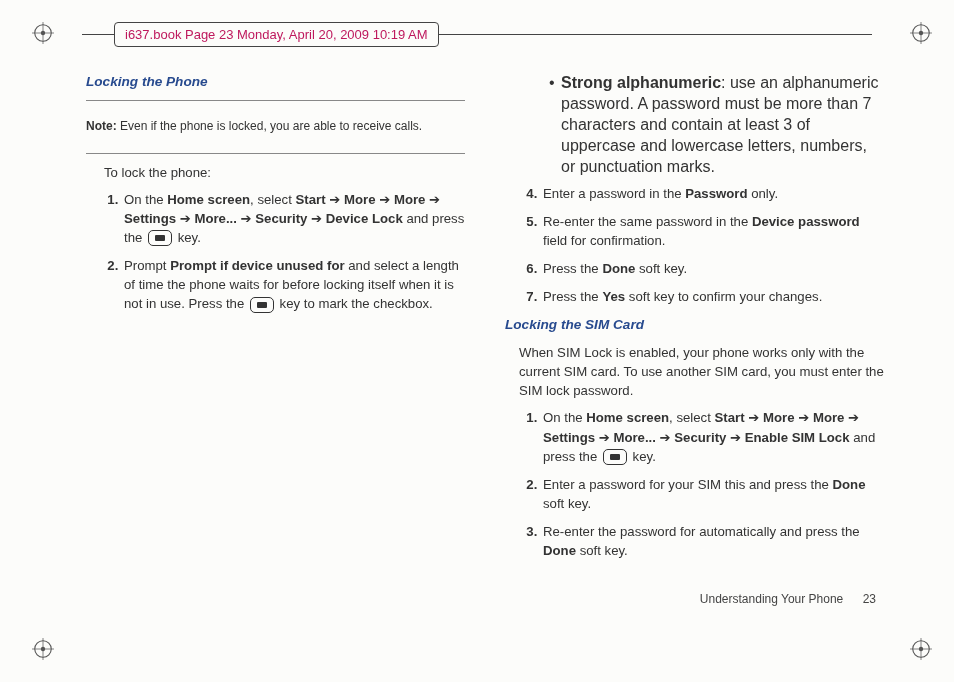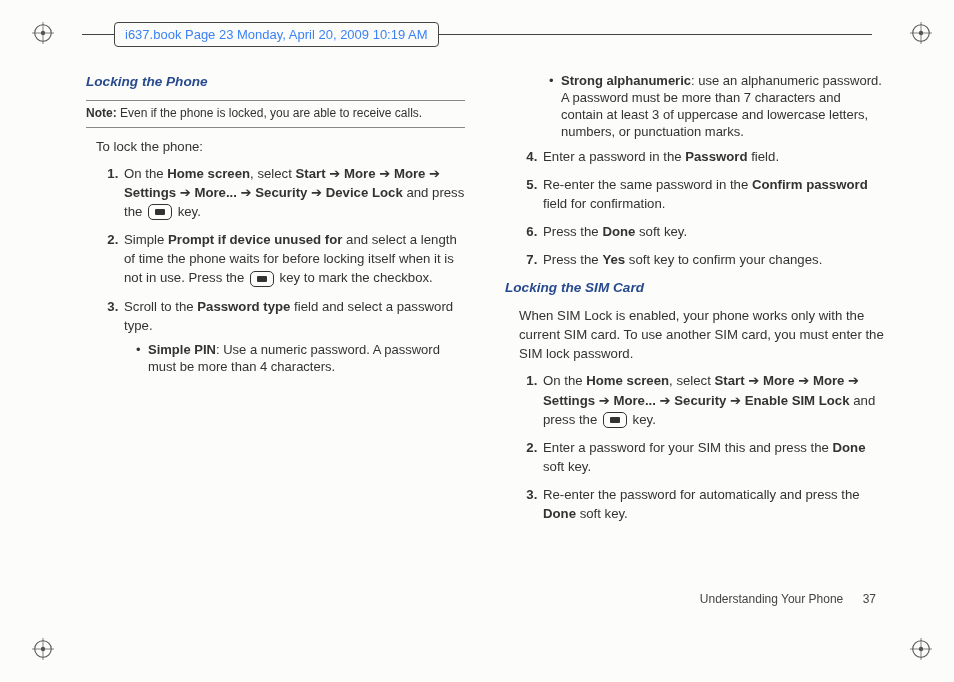--- a/index.html
+++ b/index.html
@@ -4,36 +4,36 @@
 <style>
   html,body{margin:0;padding:0;width:954px;height:682px;background:#fcfcfa;font-family:Arial,Helvetica,sans-serif;color:#2b2b2b}
   .page{position:relative;width:954px;height:682px;box-sizing:border-box;padding:8px 46px 8px 46px}
   .corner-ornament{position:absolute;width:22px;height:22px}
   .corner-ornament svg{width:22px;height:22px}
   .co-tl{top:22px;left:32px}
   .co-tr{top:22px;right:22px}
   .co-bl{bottom:22px;left:32px}
   .co-br{bottom:22px;right:22px}
   .page-header-rule{border-top:1.2px solid #444;margin:26px 36px 0 36px}
-  .page-tag{display:inline-block;background:#fcfcfa;border:1px solid #444;border-radius:4px;padding:4px 10px;font-size:13px;color:#3b82f6;position:relative;top:-13px;left:32px}
+  .page-tag{display:inline-block;background:#fcfcfa;border:1px solid #444;border-radius:4px;padding:4px 10px;font-size:13px;color:#be185d;position:relative;top:-13px;left:32px}
   .cols{display:flex;gap:40px;margin:6px 24px 0 40px}
   .col{flex:1;font-size:13.2px;line-height:1.45;color:#333}
   .h2{color:#274a8e;font-weight:bold;font-style:italic;font-size:13.6px;margin:6px 0 8px 0}
   .para{margin:4px 0 8px 18px}
-  .note-wrap{border-top:1px solid #888;border-bottom:1px solid #888;padding:5px 0;margin:6px 0 9px 0;font-size:12px;line-height:1.32}
+  .note-wrap{border-top:1px solid #888;border-bottom:1px solid #888;padding:18px 0;margin:6px 0 9px 0;font-size:12px;line-height:1.32}
   .note-wrap .nl{font-weight:bold}
   ol.steps{list-style:decimal;padding-left:36px;margin:4px 0}
   ol.steps>li{margin:5px 0 9px 0;padding-left:2px}
   ol.steps>li::marker{font-weight:bold}
   .b{font-weight:bold}
   .arrow{font-weight:normal}
   .keyicon{display:inline-flex;align-items:center;justify-content:center;width:22px;height:14px;border:1px solid #333;border-radius:5px;background:#fcfcfa;vertical-align:middle;margin:0 2px}
   .keyicon span{display:inline-block;width:10px;height:6px;background:#333;border-radius:1px}
   ul.bullets{list-style:none;padding-left:12px;margin:6px 0}
-  ul.bullets>li{position:relative;padding-left:12px;margin:4px 0;font-size:13px;line-height:1.32}
+  ul.bullets>li{position:relative;padding-left:12px;margin:4px 0;font-size:16px;line-height:1.32}
   ul.bullets>li:before{content:"•";position:absolute;left:0;top:0}
   .footer{position:absolute;bottom:76px;right:78px;font-size:12px;color:#444}
   .footer .pn{margin-left:16px}
 </style>
 </head>
 <body>
 
 <div class="page">
 
   <div class="corner-ornament co-tl">
@@ -75,54 +75,46 @@
 
   <div class="cols">
 
     <div class="col">
       <div class="h2">Locking the Phone</div>
 
       <div class="note-wrap">
         <span class="nl">Note:</span><span> Even if the phone is locked, you are able to receive calls.</span>
       </div>
 
-      <div class="para" style="margin-left:10px">To lock the phone:</div>
+      <div class="para" style="margin-left:18px">To lock the phone:</div>
 
       <ol class="steps">
         <li>
           <span>On the </span><span class="b">Home screen</span><span>, select </span><span class="b">Start</span><span class="arrow"> ➔ </span><span class="b">More</span><span class="arrow"> ➔ </span><span class="b">More</span><span class="arrow"> ➔ </span><span class="b">Settings</span><span class="arrow"> ➔ </span><span class="b">More...</span><span class="arrow"> ➔ </span><span class="b">Security</span><span class="arrow"> ➔ </span><span class="b">Device Lock</span><span> and press the </span><span class="keyicon">
               <span></span>
             </span><span> key.</span>
         </li>
         <li>
-          <span>Simple </span><span class="b">Prompt if device unused for</span><span> and select a length of time the phone waits for before locking itself when it is not in use. Press the </span><span class="keyicon">
+          <span>Prompt </span><span class="b">Prompt if device unused for</span><span> and select a length of time the phone waits for before locking itself when it is not in use. Press the </span><span class="keyicon">
               <span></span>
             </span><span> key to mark the checkbox.</span>
         </li>
       </ol>
 
 
-      <ol class="steps" start="3">
-        <li>
-          <span>Scroll to the </span><span class="b">Password type</span><span> field and select a password type.</span>
-          <ul class="bullets">
-            <li><span class="b">Simple PIN</span><span>: Use a numeric password. A password must be more than 4 characters.</span></li>
-          </ul>
-        </li>
-      </ol>
     </div>
 
     <div class="col">
       <ul class="bullets" style="padding-left:44px">
         <li><span class="b">Strong alphanumeric</span><span>: use an alphanumeric password. A password must be more than 7 characters and contain at least 3 of uppercase and lowercase letters, numbers, or punctuation marks.</span></li>
       </ul>
 
       <ol class="steps" start="4">
-        <li><span>Enter a password in the </span><span class="b">Password</span><span> field.</span></li>
-        <li><span>Re-enter the same password in the </span><span class="b">Confirm password</span><span> field for confirmation.</span></li>
+        <li><span>Enter a password in the </span><span class="b">Password</span><span> only.</span></li>
+        <li><span>Re-enter the same password in the </span><span class="b">Device password</span><span> field for confirmation.</span></li>
         <li><span>Press the </span><span class="b">Done</span><span> soft key.</span></li>
         <li><span>Press the </span><span class="b">Yes</span><span> soft key to confirm your changes.</span></li>
       </ol>
 
       <div class="h2">Locking the SIM Card</div>
       <div class="para" style="margin-left:14px">When SIM Lock is enabled, your phone works only with the current SIM card. To use another SIM card, you must enter the SIM lock password.</div>
 
       <ol class="steps">
         <li>
           <span>On the </span><span class="b">Home screen</span><span>, select </span><span class="b">Start</span><span class="arrow"> ➔ </span><span class="b">More</span><span class="arrow"> ➔ </span><span class="b">More</span><span class="arrow"> ➔ </span><span class="b">Settings</span><span class="arrow"> ➔ </span><span class="b">More...</span><span class="arrow"> ➔ </span><span class="b">Security</span><span class="arrow"> ➔ </span><span class="b">Enable SIM Lock</span><span> and press the </span><span class="keyicon">
@@ -131,16 +123,16 @@
         </li>
         <li><span>Enter a password for your SIM this and press the </span><span class="b">Done</span><span> soft key.</span></li>
         <li><span>Re-enter the password for automatically and press the </span><span class="b">Done</span><span> soft key.</span></li>
       </ol>
     </div>
 
   </div>
 
   <div class="footer">
     <span>Understanding Your Phone</span>
-    <span class="pn">37</span>
+    <span class="pn">23</span>
   </div>
 
 </div>
 
 </body></html>

